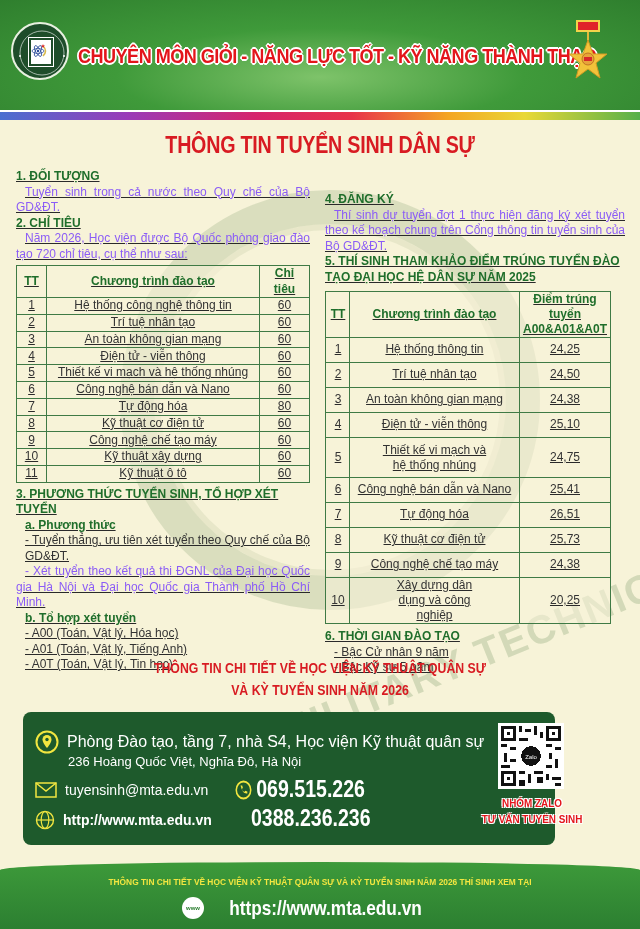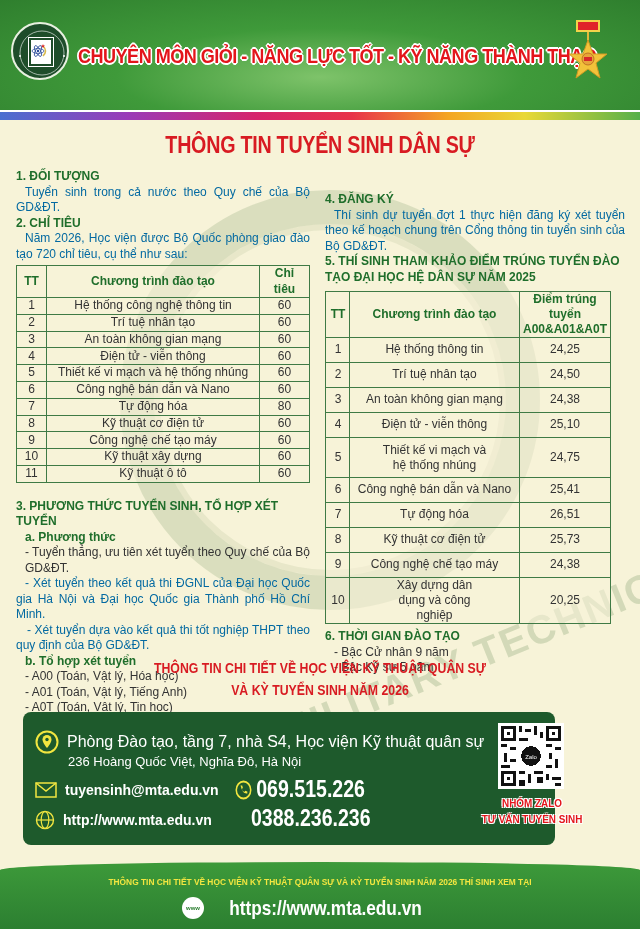--- a/index.html
+++ b/index.html
@@ -54,26 +54,26 @@
     color: rgba(120,150,100,0.28); transform: rotate(-22deg); letter-spacing: 2px; white-space: nowrap;
   }
   
   .main-title {
     position: absolute; left: 0; top: 131px; width: 640px; text-align: center;
     font-weight: bold; font-size: 24px; color: #d81b22;
     font-family: "Liberation Sans", sans-serif;
     transform: scaleX(0.82); letter-spacing: -0.3px;
   }
   
-  .col { position: absolute; font-size: 12px; line-height: 15.5px; }
+  .col { position: absolute; font-size: 12px; line-height: 15.5px; text-decoration: underline; }
   .col-left { left: 16px; top: 169px; width: 294px; }
   .col-right { left: 325px; top: 172px; width: 300px; margin-top: 20px; }
   .sec-h { color: #1f6e2b; font-weight: bold; font-size: 12px; }
   .sub-h { color: #1f6e2b; font-weight: bold; font-size: 12px; padding-left: 9px; }
-  .para { text-indent: 9px; text-align: justify; color: #0369a1; }
+  .para { text-indent: 9px; text-align: justify; color: #8b5cf6; }
   .para-i { padding-left: 9px; color: #333; }
   .bullet { padding-left: 9px; color: #333; }
   table.grid { border-collapse: collapse; width: 100%; margin-top: 3px; background: rgba(247,243,216,0.55); }
   table.grid td, table.grid th {
     border: 1px solid #3f7a45; font-size: 12px; padding: 0 3px; height: 16.8px; color: #333;
   }
   table.grid th { color: #1f6e2b; font-weight: bold; }
   .c-tt { width: 30px; text-align: center; }
   .c-name { text-align: center; }
   .c-val { width: 50px; text-align: center; }
@@ -89,21 +89,21 @@
     transform: scaleX(0.82);
   }
   
   .contact {
     position: absolute; left: 23px; top: 712px; width: 532px; height: 133px;
     background: #1e5a2c; border-radius: 8px;
   }
   .contact .row { position: absolute; color: #fff; display: flex; align-items: center; }
   .contact .addr1 { left: 12px; top: 18px; font-size: 16px; }
   .contact .addr2 { left: 45px; top: 42px; font-size: 13px; }
-  .contact .email { left: 12px; top: 70px; font-size: 14px; font-weight: bold; }
+  .contact .email { left: 12px; top: 70px; font-size: 14px; font-weight: normal; }
   .contact .web { left: 12px; top: 98px; font-size: 14px; font-weight: bold; }
   .contact .phone1 { left: 212px; top: 64px; font-size: 23px; font-weight: bold; transform: scaleX(0.85); transform-origin: left; }
   .contact .phone2 { left: 228px; top: 93px; font-size: 23px; font-weight: bold; transform: scaleX(0.85); transform-origin: left; }
   .ico { display: inline-block; margin-right: 8px; }
   .qr {
     position: absolute; left: 475px; top: 11px; width: 66px; height: 66px; background: #fff; padding: 3px;
   }
   .zalo-label {
     position: absolute; left: 449px; top: 83px; width: 120px; text-align: center;
     color: #e3151b; font-weight: bold; font-size: 11px; line-height: 16px;
@@ -231,25 +231,24 @@
           <td class="c-val">60</td>
         </tr>
       <tr>
           <td class="c-tt">11</td>
           <td class="c-name">Kỹ thuật ô tô</td>
           <td class="c-val">60</td>
         </tr>
     </tbody>
   </table>
 
-  <div class="sec-h" style="margin-top:16px">3. PHƯƠNG THỨC TUYỂN SINH, TỔ HỢP XÉT TUYỂN</div>
+  <div class="sec-h" style="margin-top:4px">3. PHƯƠNG THỨC TUYỂN SINH, TỔ HỢP XÉT TUYỂN</div>
   <div class="sub-h">a. Phương thức</div>
   <div class="para-i">- Tuyển thẳng, ưu tiên xét tuyển theo Quy chế của Bộ GD&amp;ĐT.</div>
   <div class="para" style="text-indent:9px">- Xét tuyển theo kết quả thi ĐGNL của Đại học Quốc gia Hà Nội và Đại học Quốc gia Thành phố Hồ Chí Minh.</div>
-  <div class="para" style="text-indent:11px">- Xét tuyển dựa vào kết quả thi tốt nghiệp THPT theo quy định của Bộ GD&amp;ĐT.</div>
   <div class="sub-h">b. Tổ hợp xét tuyển</div>
   <div class="bullet">- A00 (Toán, Vật lý, Hóa học)</div>
   <div class="bullet">- A01 (Toán, Vật lý, Tiếng Anh)</div>
   <div class="bullet">- A0T (Toán, Vật lý, Tin học)</div>
 </div>
 
 <div class="col col-right">
   <div class="sec-h">4. ĐĂNG KÝ</div>
   <div class="para">Thí sinh dự tuyển đợt 1 thực hiện đăng ký xét tuyển theo kế hoạch chung trên Cổng thông tin tuyển sinh của Bộ GD&amp;ĐT.</div>
   <div class="sec-h">5. THÍ SINH THAM KHẢO ĐIỂM TRÚNG TUYỂN ĐÀO TẠO ĐẠI HỌC HỆ DÂN SỰ NĂM 2025</div>

